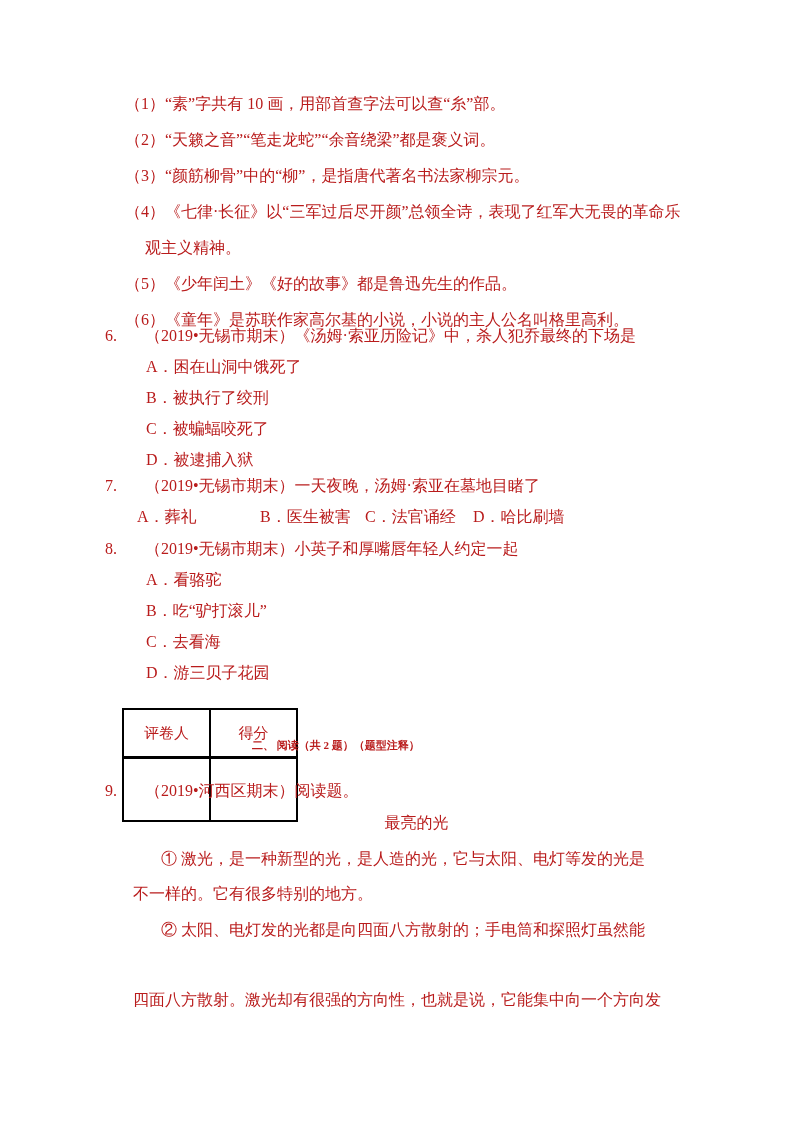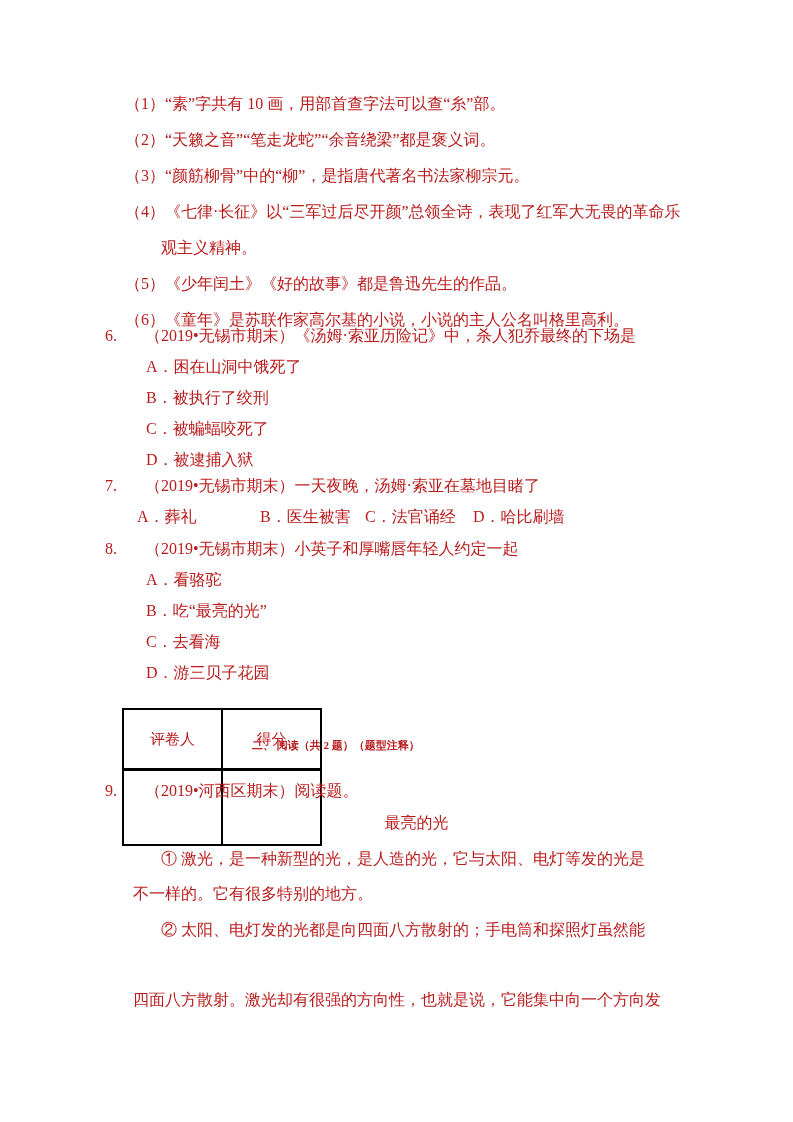--- a/index.html
+++ b/index.html
@@ -14,21 +14,21 @@
     background: #ffffff;
     color: #b91c1c;
     font-family: "Liberation Serif", "DejaVu Serif", serif;
     font-size: 16px;
     overflow: hidden;
   }
   .abs { position: absolute; white-space: nowrap; }
 
   
   .stmt { left: 125px; height: 36px; line-height: 36px; }
-  .stmt.wrap { left: 161px; }
+  .stmt.wrap { left: 145px; }
 
   
   .qrow { left: 105px; height: 31px; line-height: 31px; }
   .qrow .qnum { display: inline-block; width: 40px; }
   .optrow { left: 146px; height: 31px; line-height: 31px; }
   .optrow7 { left: 137px; height: 31px; line-height: 31px; }
   .optrow7 .o0 { display: inline-block; width: 123px; }
   .optrow7 .o1 { display: inline-block; width: 105px; }
   .optrow7 .o2 { display: inline-block; width: 108px; }
 
@@ -38,21 +38,21 @@
     left: 122px;
     top: 708px;
     border-collapse: collapse;
     table-layout: fixed;
   }
   table.grader td {
     border: 2px solid #000;
     width: 61px;
     text-align: center;
     font-size: 15px;
-    padding: 18px;
+    padding: 12px;
   }
   table.grader tr.hdr td { height: 22px; border-bottom: 3px solid #000; }
   table.grader tr.bdy td { height: 37px; }
 
   .section-heading {
     left: 252px; top: 731px;
     height: 28px; line-height: 28px;
     font-weight: bold;
     font-size: 11px;
     text-align: center;
@@ -95,21 +95,21 @@
     <span class="qnum">7.</span><span>（2019•无锡市期末）一天夜晚，汤姆·索亚在墓地目睹了</span>
   </div>
   <div class="abs optrow7" style="top:501px">
     <span class="o0">A．葬礼</span><span class="o1">B．医生被害</span><span class="o2">C．法官诵经</span><span class="o3">D．哈比刷墙</span>
   </div>
 
   <div class="abs qrow" style="top:533px">
     <span class="qnum">8.</span><span>（2019•无锡市期末）小英子和厚嘴唇年轻人约定一起</span>
   </div>
   <div class="abs optrow" style="top:564px">A．看骆驼</div>
-  <div class="abs optrow" style="top:595px">B．吃“最亮的光”</div>
+  <div class="abs optrow" style="top:595px">B．吃“驴打滚儿”</div>
   <div class="abs optrow" style="top:626px">C．去看海</div>
   <div class="abs optrow" style="top:657px">D．游三贝子花园</div>
 
   <table class="grader">
     <tbody>
         <tr class="hdr">
       <td>评卷人</td>
       <td>得分</td>
     </tr>
     <tr class="bdy">

